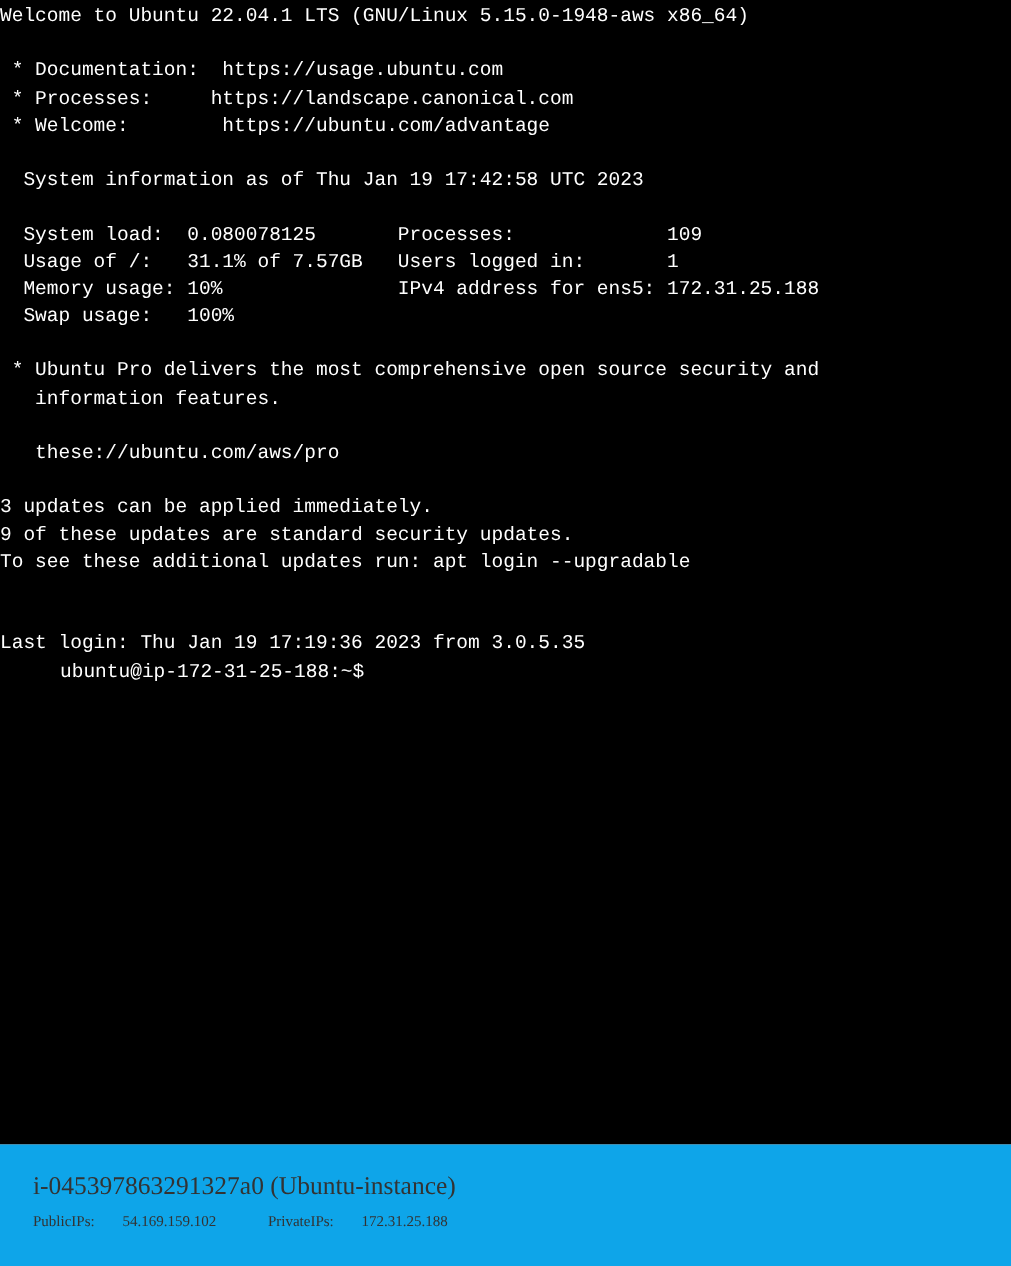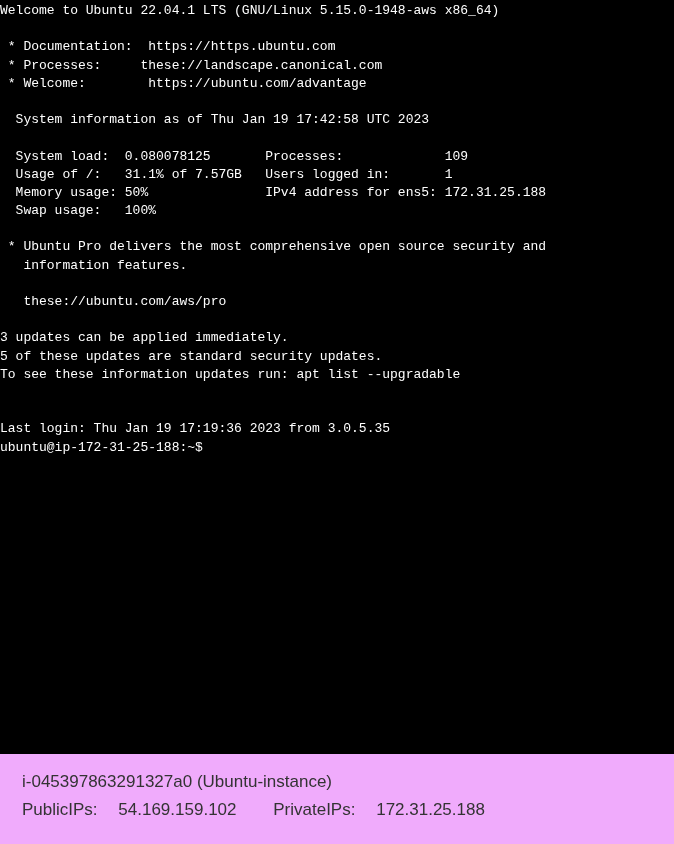--- a/index.html
+++ b/index.html
@@ -15,60 +15,60 @@
       background: #000;
       color: #fff;
       font-size: 13px;
       line-height: 1.4;
       padding: 2px 0;
       white-space: pre;
       flex: 1;
       overflow: hidden;
     }
     .footer {
-      background: #f0abfc;
+      background: #0ea5e9;
       padding: 18px 38px 24px 22px;
-      font-family: Liberation Sans, sans-serif;
+      font-family: Liberation Serif, serif;
     }
     .footer-title {
       font-size: 17px;
       color: #333;
       margin-bottom: 8px;
     }
     .footer-ips {
-      font-size: 17px;
+      font-size: 10px;
       color: #333;
     }
     .footer-ips span { margin-right: 16px; }
-    .prompt-line { display: inline; }
+    .prompt-line { display: inline; padding-left: 40px; }
   </style>
 </head>
 <body>
 
 <div class="terminal"><span>Welcome to Ubuntu 22.04.1 LTS (GNU/Linux 5.15.0-1948-aws x86_64)</span>
 
-<span> * Documentation:  </span><span>https://https.ubuntu.com</span>
-<span> * Processes:     </span><span>these://landscape.canonical.com</span>
+<span> * Documentation:  </span><span>https://usage.ubuntu.com</span>
+<span> * Processes:     </span><span>https://landscape.canonical.com</span>
 <span> * Welcome:        </span><span>https://ubuntu.com/advantage</span>
 
 <span>  System information as of Thu Jan 19 17:42:58 UTC 2023</span>
 
 <span>  System load:  0.080078125       Processes:             109</span>
 <span>  Usage of /:   31.1% of 7.57GB   Users logged in:       1</span>
-<span>  Memory usage: 50%               IPv4 address for ens5: 172.31.25.188</span>
+<span>  Memory usage: 10%               IPv4 address for ens5: 172.31.25.188</span>
 <span>  Swap usage:   100%</span>
 
 <span> * Ubuntu Pro delivers the most comprehensive open source security and</span>
 <span>   information features.</span>
 
 <span>   these://ubuntu.com/aws/pro</span>
 
 <span>3 updates can be applied immediately.</span>
-<span>5 of these updates are standard security updates.</span>
-<span>To see these information updates run: apt list --upgradable</span>
+<span>9 of these updates are standard security updates.</span>
+<span>To see these additional updates run: apt login --upgradable</span>
 
 
 <span>Last login: Thu Jan 19 17:19:36 2023 from 3.0.5.35</span>
 <span class="prompt-line">ubuntu@ip-172-31-25-188:~$ </span></div>
 
 <div class="footer">
   <div class="footer-title">
     <span>i-045397863291327a0</span>
     <span>(Ubuntu-instance)</span>
   </div>

